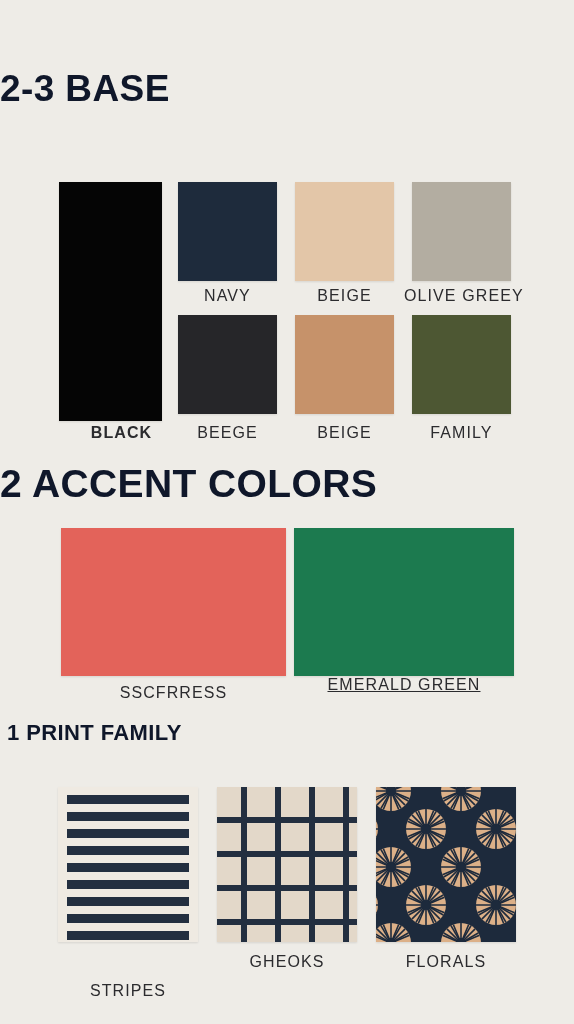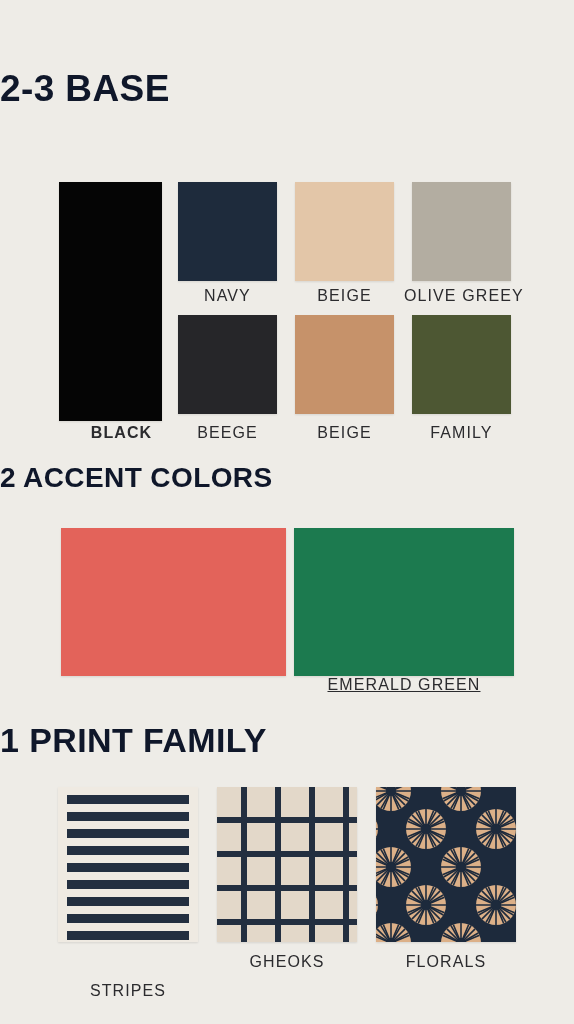--- a/index.html
+++ b/index.html
@@ -33,27 +33,27 @@
     position: absolute;
     left: 0; right: 0;
     top: 68px;
     font-size: 37px;
   }
   .heading-1 .line2 { display: block; }
   .heading-2 {
     position: absolute;
     left: 0; right: 0;
     top: 462px;
-    font-size: 28px;
+    font-size: 39px;
   }
   .heading-3 {
     position: absolute;
-    left: 0; right: 0;
+    left: 7px; right: 0;
     top: 721px;
-    font-size: 34px;
+    font-size: 22px;
   }
 
   
   .swatch-label {
     position: absolute;
     text-align: center;
     font-size: 16px;
     letter-spacing: 1.1px;
     color: #2b2b2e;
     white-space: nowrap;
@@ -136,20 +136,21 @@
   <div class="swatch-label lb-black">BLACK</div>
   <div class="swatch-label lb-beege">BEEGE</div>
   <div class="swatch-label lb-grey">BEIGE</div>
   <div class="swatch-label lb-olorres">FAMILY</div>
 
   <div class="heading heading-2">2 ACCENT COLORS</div>
 
   <div class="accent ac-coral"></div>
   <div class="accent ac-emerald"></div>
 
+  <div class="swatch-label lb-coral">SSCFRRESS</div>
   <div class="swatch-label lb-emerald">EMERALD GREEN</div>
 
   <div class="heading heading-3">1 PRINT FAMILY</div>
 
   <div class="pattern pt-stripes">
     <svg viewBox="0 0 140 155" preserveAspectRatio="none">
       <rect x="0" y="0" width="140" height="155" fill="#efeae2"></rect>
       <g fill="#232f40">
         <rect x="9" y="8" width="122" height="9"></rect>
         <rect x="9" y="25" width="122" height="9"></rect>

